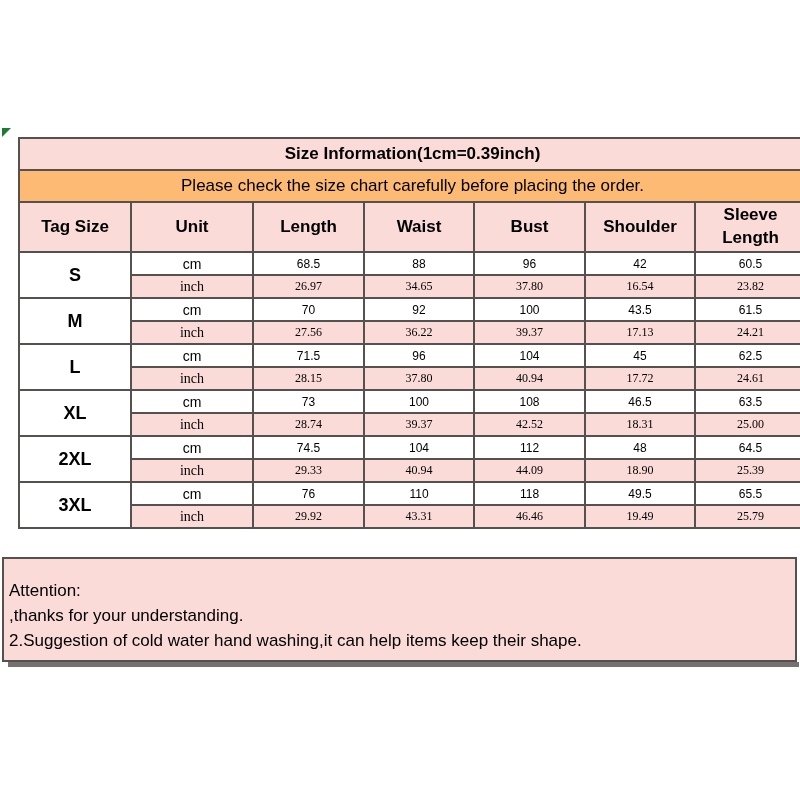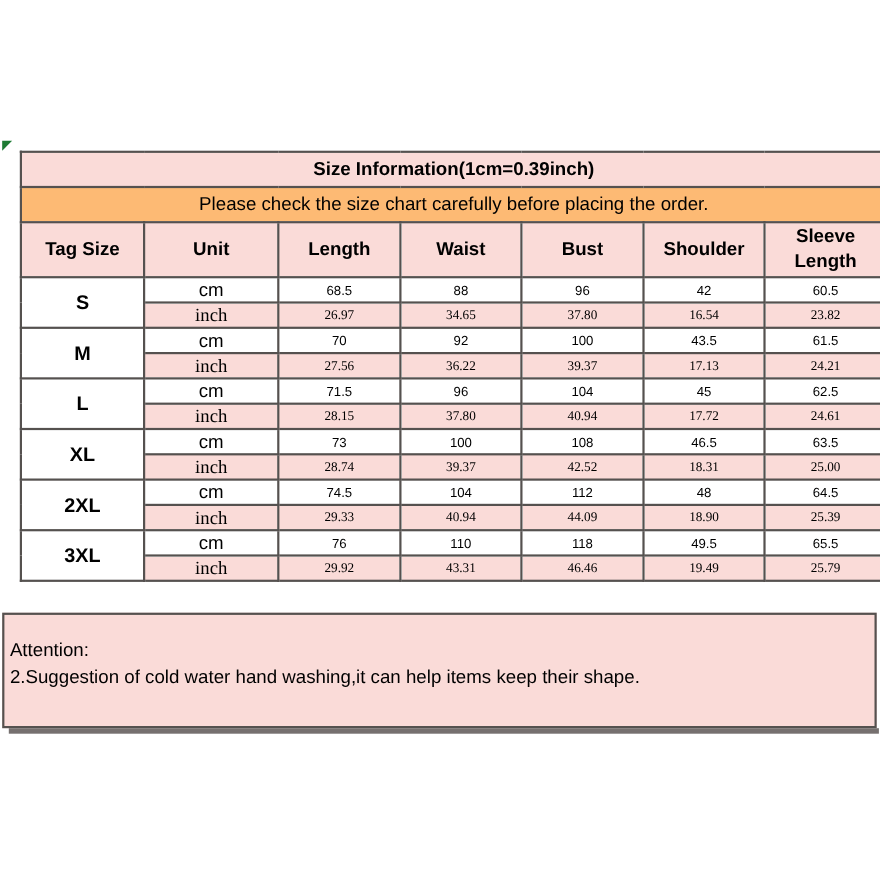--- a/index.html
+++ b/index.html
@@ -40,21 +40,21 @@
   th.col-header {
     height: 48px; font-size: 17px; font-weight: bold; background: #fadbd8;
     line-height: 1.35; padding: 0 6px;
   }
   td.tag-cell {
     background: #ffffff; font-size: 18px; font-weight: bold;
   }
   tr.row-cm td { background: #ffffff; height: 21px; }
   tr.row-inch td { background: #fadbd8; height: 21px; font-family: Liberation Serif, serif; }
   tr.row-cm td.tag-cell { background: #ffffff; }
-  td.unit-cell { font-size: 17px; }
+  td.unit-cell { font-size: 14px; }
   td.num-cell { font-size: 12px; }
 
   .attention-box {
     position: absolute; left: 2px; top: 557px;
     width: 795px; height: 105px;
     box-sizing: border-box;
     background: #fadbd8;
     border: 2px solid #55514f;
     font-size: 17px;
     line-height: 25px;
@@ -202,18 +202,19 @@
           <td class="num-cell">43.31</td>
           <td class="num-cell">46.46</td>
           <td class="num-cell">19.49</td>
           <td class="num-cell">25.79</td>
         </tr>
       </tbody>
   </table>
 
   <div class="attention-box">
     <div class="attention-line">Attention:</div>
+    <div class="attention-line">,thanks for your understanding.</div>
     <div class="attention-line">2.Suggestion of cold water hand washing,it can help items keep their shape.</div>
   </div>
 
   <div class="shadow-bar"></div>
 
 </div>
 
 </body></html>

